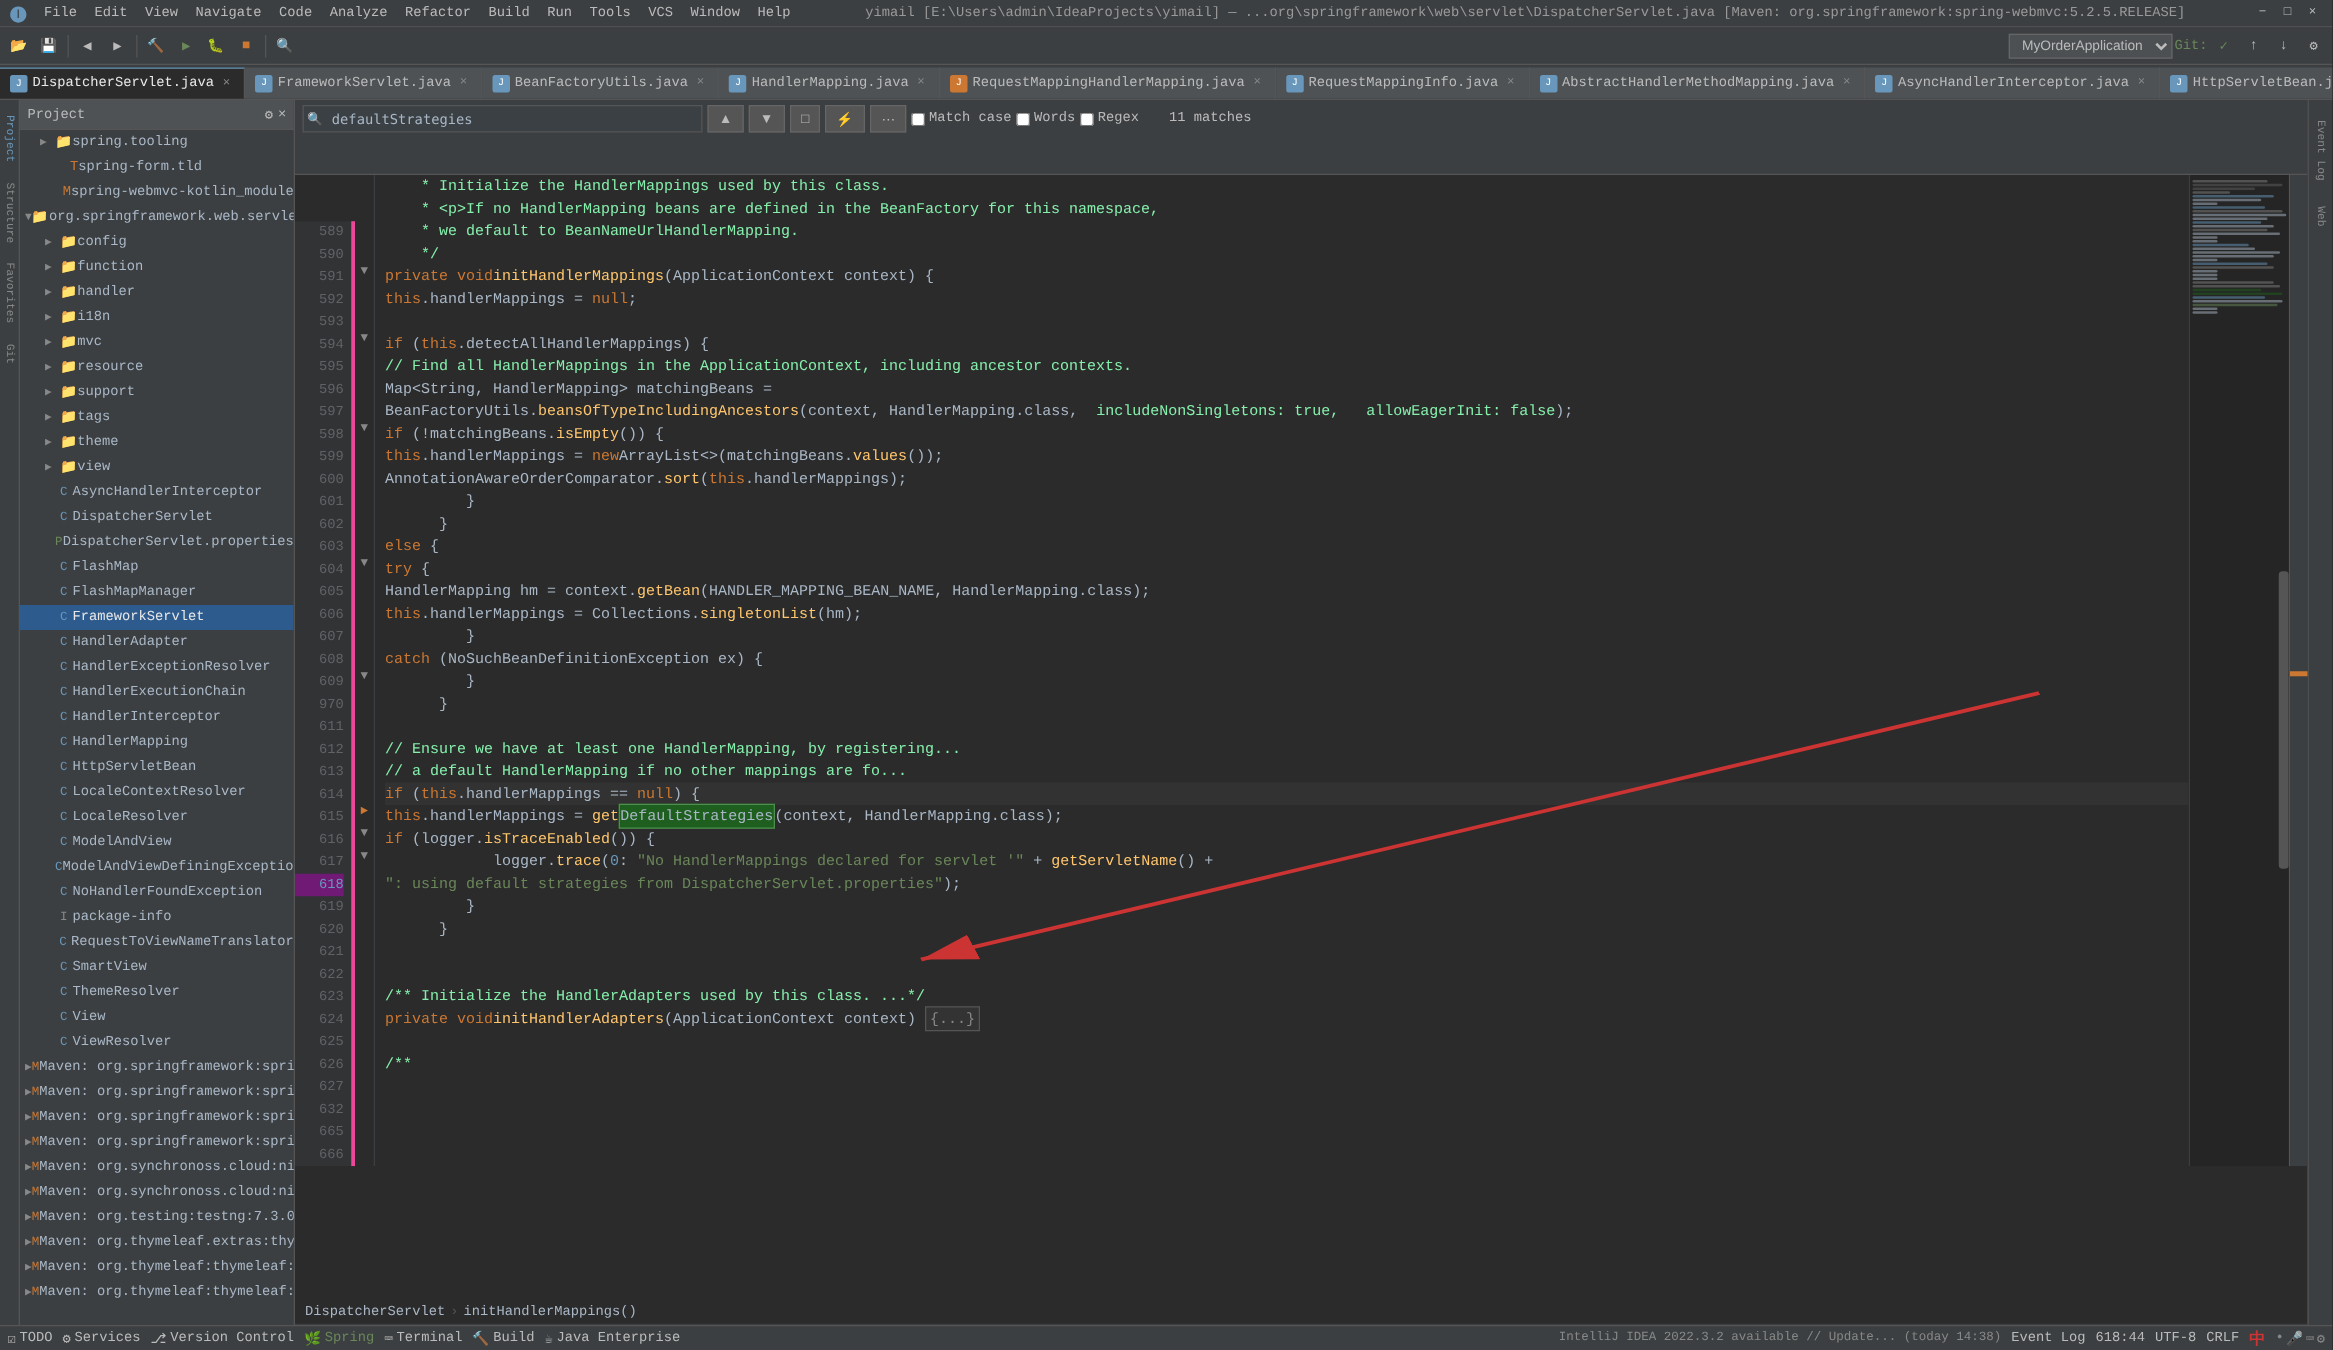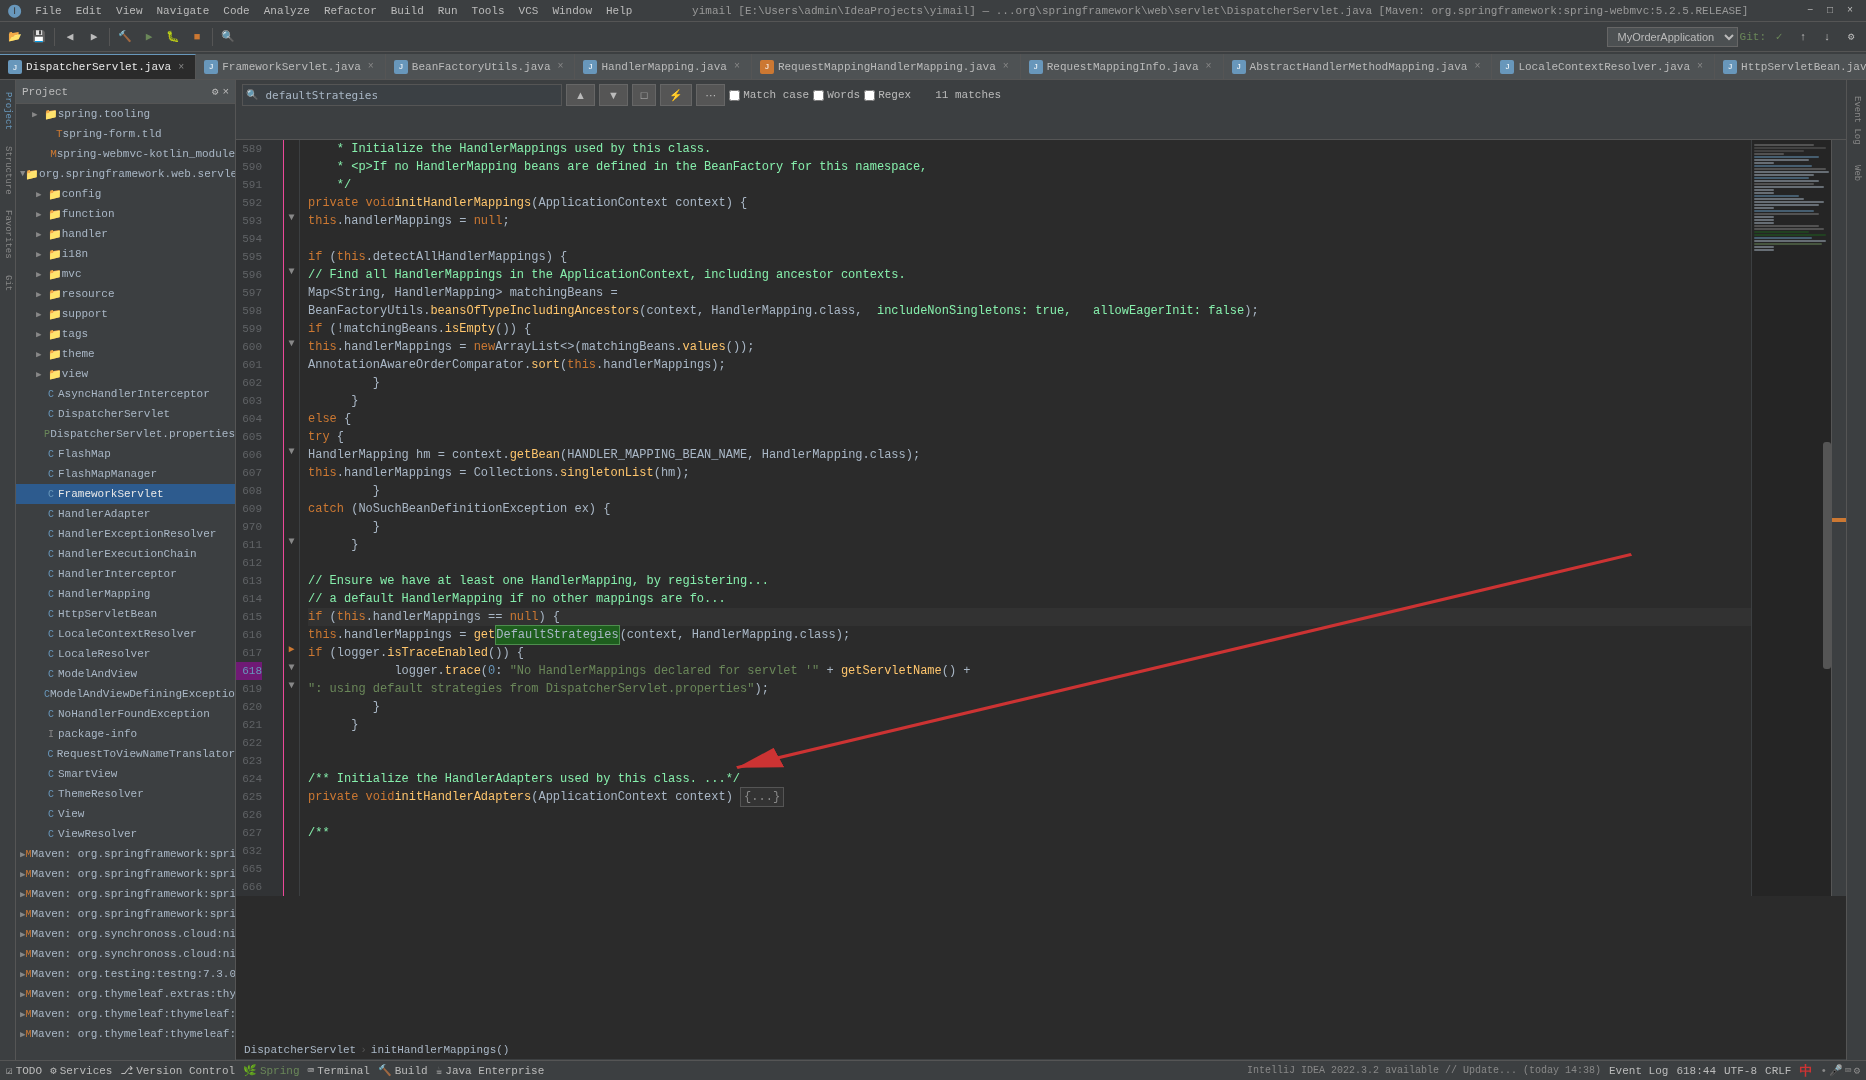--- a/index.html
+++ b/index.html
@@ -266,29 +266,30 @@
 
     
     .code-container {
       display: flex;
       flex: 1;
       overflow: hidden;
     }
     .line-numbers {
       width: 48px;
       background: #313335;
-      border-right: 1px solid #ec4899;
+      border-right: 3px solid #ec4899;
       overflow: hidden;
       padding-top: 0;
       text-align: right;
-      padding-right: 21px;
+      padding-right: 6px;
       color: #606366;
       font-size: 11px;
       line-height: 18px;
       user-select: none;
+      margin-top: 37px;
     }
     .code-content {
       flex: 1;
       overflow: auto;
       background: #2b2b2b;
       padding-left: 8px;
       font-size: 12px;
       line-height: 18px;
     }
     .code-line {
@@ -473,21 +474,21 @@
     <span>RequestMappingInfo.java</span>
     <span class="tab-close">×</span>
   </div>
   <div class="file-tab">
     <div class="tab-icon">J</div>
     <span>AbstractHandlerMethodMapping.java</span>
     <span class="tab-close">×</span>
   </div>
   <div class="file-tab">
     <div class="tab-icon">J</div>
-    <span>LocaleContextResolver.java</span>
+    <span>AsyncHandlerInterceptor.java</span>
     <span class="tab-close">×</span>
   </div>
   <div class="file-tab">
     <div class="tab-icon">J</div>
     <span>HttpServletBean.java</span>
 
   </div>
 
 </div>
 
@@ -830,20 +831,21 @@
           <div style="height:18px;"></div>
           <div style="height:18px;"></div>
           <div style="height:18px; color:#cc7832; font-size:10px; text-align:center;">►</div>
           <div style="height:18px; color:#888; font-size:10px; text-align:center;">▼</div>
           <div style="height:18px; color:#888; font-size:10px; text-align:center;">▼</div>
         </div>
 
         <div class="code-content">
           <div class="code-line"><span class="cmt">    * Initialize the HandlerMappings used by this class.</span></div>
           <div class="code-line"><span class="cmt">    * &lt;p&gt;If no HandlerMapping beans are defined in the BeanFactory for this namespace,</span></div>
+          <div class="code-line"><span class="cmt">    * we default to BeanNameUrlHandlerMapping.</span></div>
           <div class="code-line"><span class="cmt">    */</span></div>
           <div class="code-line">   <span class="kw">private void</span> <span class="fn">initHandlerMappings</span>(<span class="cls">ApplicationContext</span> context) {</div>
           <div class="code-line">      <span class="kw">this</span>.handlerMappings = <span class="kw">null</span>;</div>
           <div class="code-line"></div>
           <div class="code-line">      <span class="kw">if</span> (<span class="kw">this</span>.detectAllHandlerMappings) {</div>
           <div class="code-line">         <span class="cmt">// Find all HandlerMappings in the ApplicationContext, including ancestor contexts.</span></div>
           <div class="code-line">         <span class="cls">Map</span>&lt;<span class="cls">String</span>, <span class="cls">HandlerMapping</span>&gt; matchingBeans =</div>
           <div class="code-line">               <span class="cls">BeanFactoryUtils</span>.<span class="fn">beansOfTypeIncludingAncestors</span>(context, <span class="cls">HandlerMapping</span>.class,<span class="cmt">  includeNonSingletons: true,   allowEagerInit: false</span>);</div>
           <div class="code-line">         <span class="kw">if</span> (!matchingBeans.<span class="fn">isEmpty</span>()) {</div>
           <div class="code-line">            <span class="kw">this</span>.handlerMappings = <span class="kw">new</span> <span class="cls">ArrayList</span>&lt;&gt;(matchingBeans.<span class="fn">values</span>());</div>

